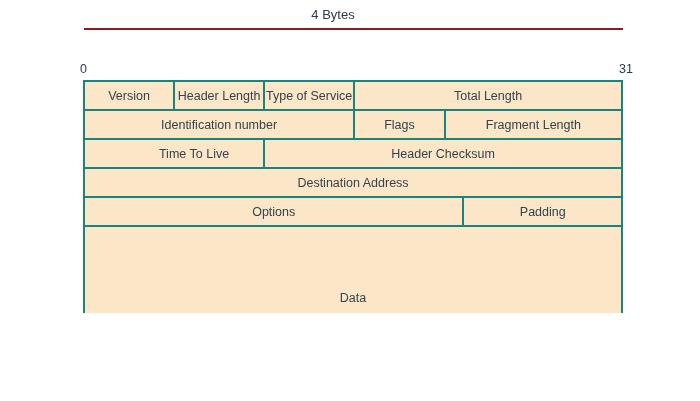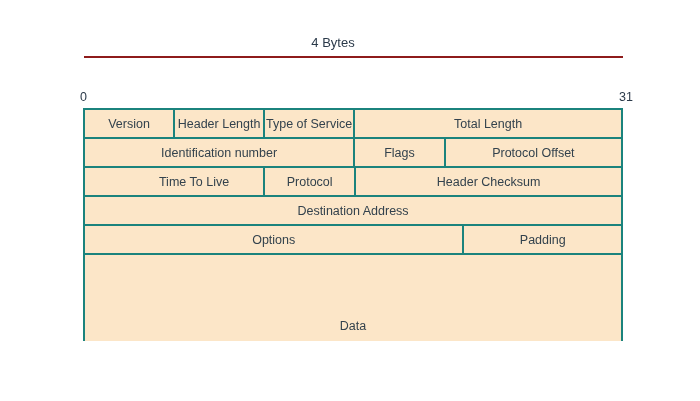--- a/index.html
+++ b/index.html
@@ -3,21 +3,20 @@
 <meta charset="utf-8">
 <style>
   html, body { margin: 0; padding: 0; background: #ffffff; }
   .canvas {
     position: relative;
     width: 700px;
     height: 313px;
     background: #ffffff;
     font-family: "Liberation Sans", sans-serif;
     overflow: hidden;
-    margin-top: 28px;
   }
   .bytes-label {
     position: absolute;
     left: 0; top: 7px;
     width: 666px;
     text-align: center;
     font-size: 13px;
     color: #2b3a4a;
   }
   .bytes-rule {
@@ -91,26 +90,25 @@
     <div class="r">
       <div class="cell w-bit">Version</div>
       <div class="cell w-bit">Header Length</div>
       <div class="cell w-bit">Type of Service</div>
       <div class="cell">Total Length</div>
     </div>
 
     <div class="r">
       <div class="cell w-half">Identification number</div>
       <div class="cell w-flags">Flags</div>
-      <div class="cell">Protocol Offset</div>
+      <div class="cell">Fragment Length</div>
     </div>
 
     <div class="r">
       <div class="cell w-third">Time To Live</div>
-      <div class="cell w-prot">Protocol</div>
       <div class="cell">Header Checksum</div>
     </div>
 
 
     <div class="r">
       <div class="cell">Destination Address</div>
     </div>
 
     <div class="r">
       <div class="cell w-opts">Options</div>

